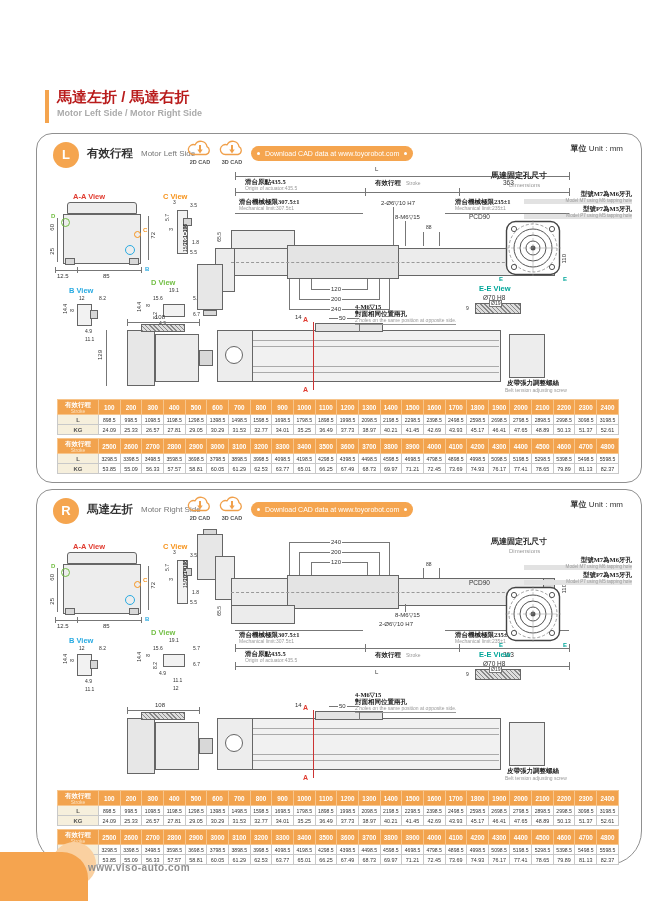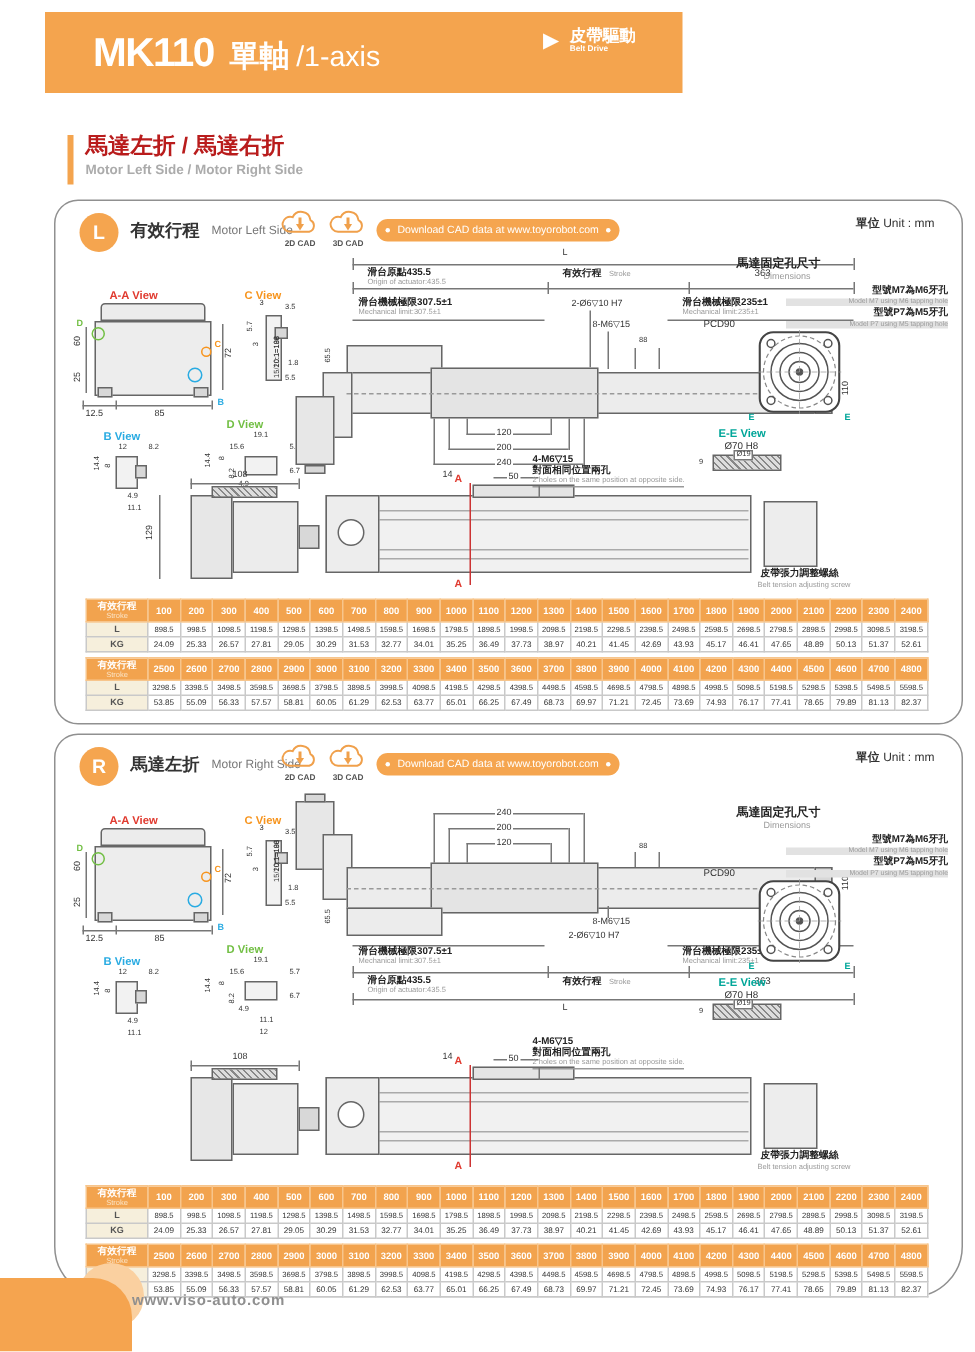--- a/index.html
+++ b/index.html
@@ -35,21 +35,21 @@
         display:flex;align-items:center;padding:0 6px;}
   .pill .dot{width:3px;height:3px;border-radius:50%;background:#fff;}
   .pill .ptxt{color:#fff;font-size:7px;margin:0 5px;white-space:nowrap;}
   .unit{position:absolute;right:18px;top:9px;font-size:8px;color:#333;}
   .unit b{font-weight:bold;}
   
   .dim{position:absolute;font-size:6px;color:#333;white-space:nowrap;line-height:1;}
   .dim.sm{font-size:5px;}
   .dimbg{background:#fff;padding:0 1px;}
   .dimv{writing-mode:vertical-rl;transform:rotate(180deg);}
-  .zh-s{position:absolute;font-size:6.5px;font-weight:bold;color:#222;white-space:nowrap;line-height:1;}
+  .zh-s{position:absolute;font-size:6.5px;font-weight:bold;color:#222;white-space:nowrap;line-height:1;font-family:Liberation Serif, serif;}
   .en-s{position:absolute;font-size:5px;color:#9a9a9a;white-space:nowrap;line-height:1;}
   .hl{position:absolute;height:1px;background:#777;}
   .vl{position:absolute;width:1px;background:#777;}
   .part{position:absolute;border:1px solid #666;background:#ECECEC;box-sizing:border-box;}
   .part.dk{background:#D8D8D8;}
   .cl{position:absolute;border-top:1px dashed #999;height:0;}
   .vlabel{position:absolute;font-size:7.5px;font-weight:bold;white-space:nowrap;}
   .c-red{color:#E03A2F;} .c-cyan{color:#29ABE2;} .c-org{color:#F7941D;} .c-grn{color:#72BF44;} .c-teal{color:#00A699;}
   .mark{position:absolute;border-radius:50%;box-sizing:border-box;}
   .hatch{background:repeating-linear-gradient(45deg,#888 0 1px,#ddd 1px 3px);}
@@ -69,34 +69,20 @@
   
   .blob2{position:absolute;left:52px;top:842px;width:44px;height:44px;border-radius:50%;background:#FAD0A0;}
   .blob{position:absolute;left:-12px;top:852px;width:100px;height:60px;background:#F5A44F;border-radius:0 26px 0 0;}
   .furl{position:absolute;left:88px;top:862px;font-size:10px;font-weight:bold;color:#8F8F8F;letter-spacing:.5px;}
 </style>
 </head>
 <body>
 
 <div id="page">
 
-  <div class="banner">
-    <div class="bn-title">
-      <span class="model">MK110</span>
-      <span class="axis-zh">單軸</span>
-      <span class="axis-en">/1-axis</span>
-    </div>
-    <div class="drive">
-      <span class="tri">▶</span>
-      <span>
-        <span class="dzh">皮帶驅動</span>
-        <span class="den">Belt Drive</span>
-      </span>
-    </div>
-  </div>
 
   <div class="sect">
     <div class="bar"></div>
     <div class="szh">馬達左折 / 馬達右折</div>
     <div class="sen">Motor Left Side / Motor Right Side</div>
   </div>
 
   <div class="panel" id="panel-l">
     <div class="badge">L</div>
     <div class="pttl-zh">有效行程</div>

